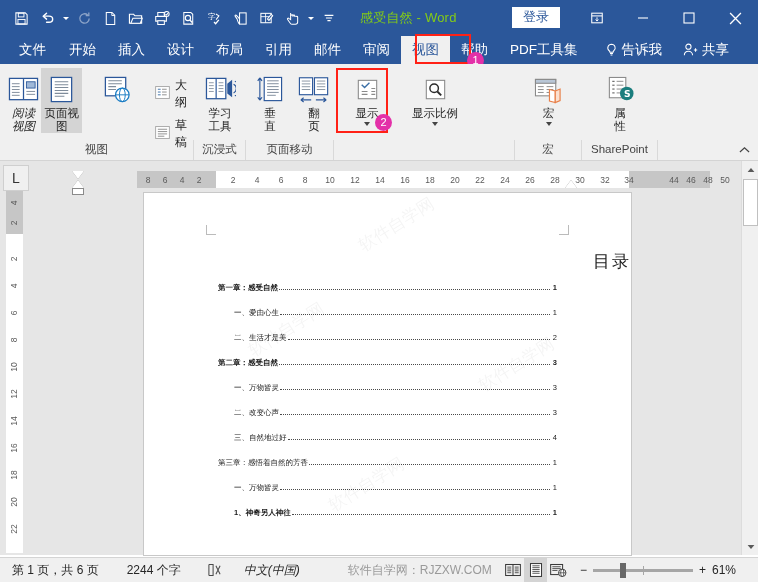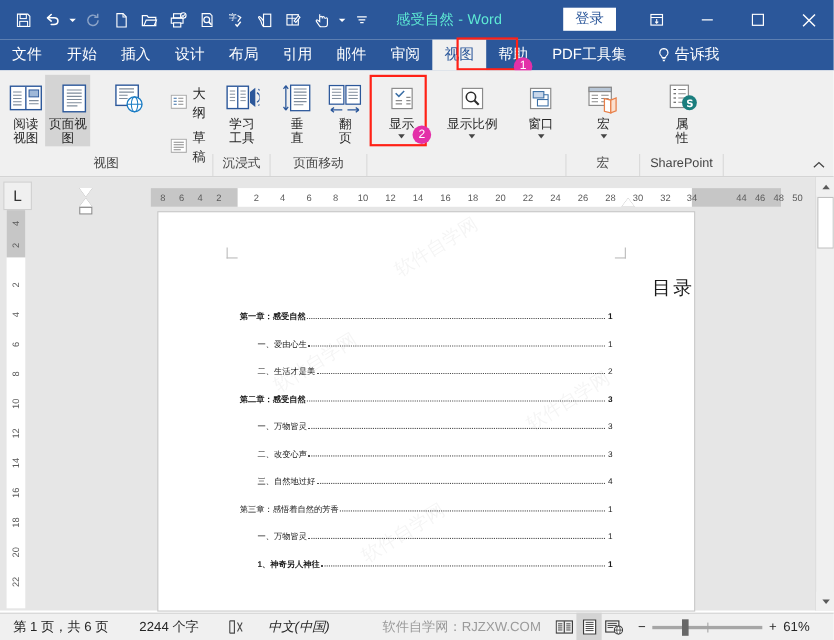--- a/index.html
+++ b/index.html
@@ -23,21 +23,21 @@
     width: 26px; height: 26px;
     display: flex; align-items: center; justify-content: center;
     color: #ffffff;
   }
   .qat-btn svg { display: block; }
   .qat-caret {
     width: 11px; height: 26px; display: flex; align-items: center; justify-content: center;
   }
   .caret-d { width: 0; height: 0; border-left: 3.5px solid transparent; border-right: 3.5px solid transparent; border-top: 3.5px solid #fff; }
   .title-text {
-    color: #5eead4; font-size: 13px; margin-left: 18px; white-space: nowrap;
+    color: #84cc16; font-size: 13px; margin-left: 18px; white-space: nowrap;
     letter-spacing: 0.2px;
   }
   .signin {
     position: absolute; left: 512px; top: 7px;
     background: #ffffff; color: #2b579a; font-size: 13px;
     padding: 2px 11px 3px; line-height: 16px;
   }
   .win-btns { position: absolute; right: 0; top: 0; height: 36px; display: flex; align-items: center; }
   .win-btn { width: 46px; height: 36px; display: flex; align-items: center; justify-content: center; color: #fff; }
   .win-btn svg { display:block; }
@@ -46,21 +46,21 @@
   .tabbar {
     position: absolute; top: 36px; left: 0; width: 758px; height: 28px;
     background: #2b579a;
     display: flex; align-items: stretch;
   }
   .tab {
     color: #ffffff; font-size: 13.5px;
     display: flex; align-items: center; padding: 0 11px;
     white-space: nowrap; position: relative;
   }
-  .tab.first { padding-right: 12px; }
+  .tab.first { padding-right: 12px; margin-left: 8px; }
   .tab.active {
     background: #f0f0f0; color: #2b579a;
   }
   .tab-icon { margin-right: 4px; display: flex; align-items: center; }
   .tellme { padding-left: 16px; }
   .share { padding-left: 10px; }
 
   
   .hl { position: absolute; border: 2px solid #ff2116; pointer-events: none; }
   .badge {
@@ -336,43 +336,53 @@
     <div class="tab">PDF工具集</div>
     <div class="tab tellme">
       <span class="tab-icon">
         <svg width="13" height="14" viewBox="0 0 14 15">
             <path d="M7 1.2a4 4 0 0 1 2.5 7.1c-.5.4-.8 1-.8 1.6H5.3c0-.6-.3-1.2-.8-1.6A4 4 0 0 1 7 1.2z" fill="none" stroke="#fff" stroke-width="1.1"></path>
             <path d="M5.4 11.2h3.2M6 13h2" stroke="#fff" stroke-width="1.1"></path>
           </svg>
       </span>
       <span>告诉我</span>
     </div>
+    <div class="tab share">
+      <span class="tab-icon">
+        <svg width="15" height="14" viewBox="0 0 16 15">
+            <circle cx="5.8" cy="4" r="2.8" fill="none" stroke="#fff" stroke-width="1.1"></circle>
+            <path d="M1.4 13.2c0-2.6 2-4.3 4.4-4.3s4.4 1.7 4.4 4.3" fill="none" stroke="#fff" stroke-width="1.1"></path>
+            <path d="M11.6 7.5h3.6M13.4 5.7v3.6" stroke="#fff" stroke-width="1.1"></path>
+          </svg>
+      </span>
+      <span>共享</span>
+    </div>
   </div>
 
   <div class="hl" style="left:415px; top:34px; width:56px; height:30px;"></div>
   <div class="badge" style="left:467px; top:52px;">1</div>
 
   <div class="ribbon">
 
     <div class="rgroup" style="width:194px;">
       <div class="rgroup-items">
-        <div class="bigbtn w44" style="margin-left:6px;">
+        <div class="bigbtn w44" style="margin-left:6px;font-style:italic;">
           <span class="ic">
             <svg width="31" height="30" viewBox="0 0 32 31">
                 <rect x="1.5" y="3.5" width="29" height="22" fill="#fff" stroke="#2b579a" stroke-width="1.3"></rect>
                 <path d="M16 4.2v21" stroke="#2b579a" stroke-width="1.3"></path>
                 <path d="M4 9h8M4 12h8M4 15h8M4 18h8M4 21h8" stroke="#7f8c9b" stroke-width="1"></path>
                 <rect x="19" y="7" width="9" height="6.5" fill="#9fb8d8" stroke="#2b579a" stroke-width="0.9"></rect>
                 <path d="M19 17h9M19 20h9" stroke="#7f8c9b" stroke-width="1"></path>
               </svg>
           </span>
           <span class="lbl" style="white-space:pre-line;">阅读
 视图</span>
         </div>
-        <div class="bigbtn sel w44" style="width:52px;align-items:flex-end;">
+        <div class="bigbtn sel w44" style="width:52px;">
           <span class="ic">
             <svg width="29" height="30" viewBox="0 0 30 31">
                 <rect x="4.5" y="2.5" width="21" height="25" fill="#fff" stroke="#2b579a" stroke-width="1.3"></rect>
                 <path d="M8 7h14M8 10h14M8 13h14M8 16h14M8 19h14M8 22h10" stroke="#7f8c9b" stroke-width="1.1"></path>
               </svg>
           </span>
           <span class="lbl">页面视图</span>
         </div>
         <div class="bigbtn w86">
           <span class="ic">
@@ -477,32 +487,20 @@
           <span class="ic">
             <svg width="29" height="29" viewBox="0 0 30 30">
                 <rect x="5.5" y="4.5" width="19" height="19" fill="#fff" stroke="#8a8a8a" stroke-width="1.1"></rect>
                 <circle cx="13.6" cy="12.6" r="4.4" fill="none" stroke="#2b2b2b" stroke-width="1.5"></circle>
                 <path d="M16.9 16l4 4" stroke="#2b2b2b" stroke-width="2"></path>
               </svg>
           </span>
           <span class="lbl">显示比例</span>
           <span class="dropcaret"></span>
         </div>
-        <div class="bigbtn w44" style="width:50px;">
-          <span class="ic">
-            <svg width="29" height="29" viewBox="0 0 30 30">
-                <rect x="5.5" y="4.5" width="19" height="19" fill="#fff" stroke="#8a8a8a" stroke-width="1.1"></rect>
-                <rect x="8" y="7.5" width="10" height="6" fill="#c9d7ea" stroke="#3a6ea5" stroke-width="1"></rect>
-                <rect x="12" y="15" width="10" height="6" fill="#fff" stroke="#3a6ea5" stroke-width="1"></rect>
-                <path d="M18 10.5h4v4" fill="none" stroke="#3a6ea5" stroke-width="1"></path>
-              </svg>
-          </span>
-          <span class="lbl">窗口</span>
-          <span class="dropcaret"></span>
-        </div>
       </div>
       <div class="rgroup-label"></div>
     </div>
 
     <div class="rgroup" style="width:67px;">
       <div class="rgroup-items" style="justify-content:center;">
         <div class="bigbtn w44">
           <span class="ic">
             <svg width="31" height="28" viewBox="0 0 32 29">
                 <rect x="2.5" y="2.5" width="21" height="17" fill="#fff" stroke="#8a8a8a" stroke-width="1.1"></rect>

